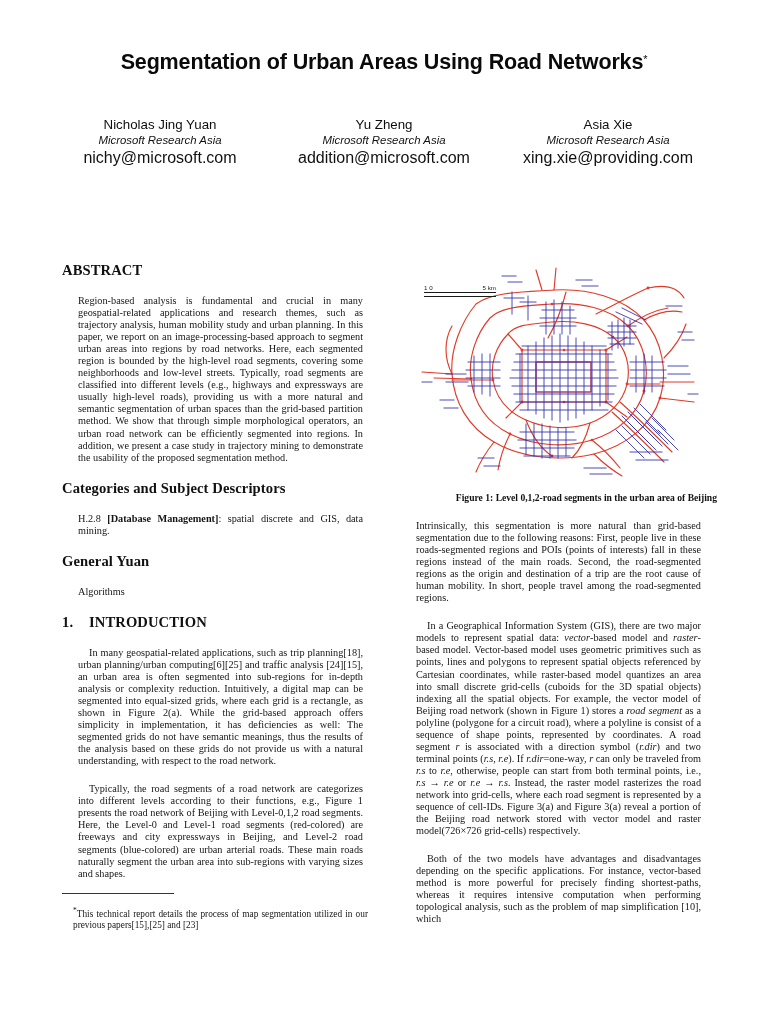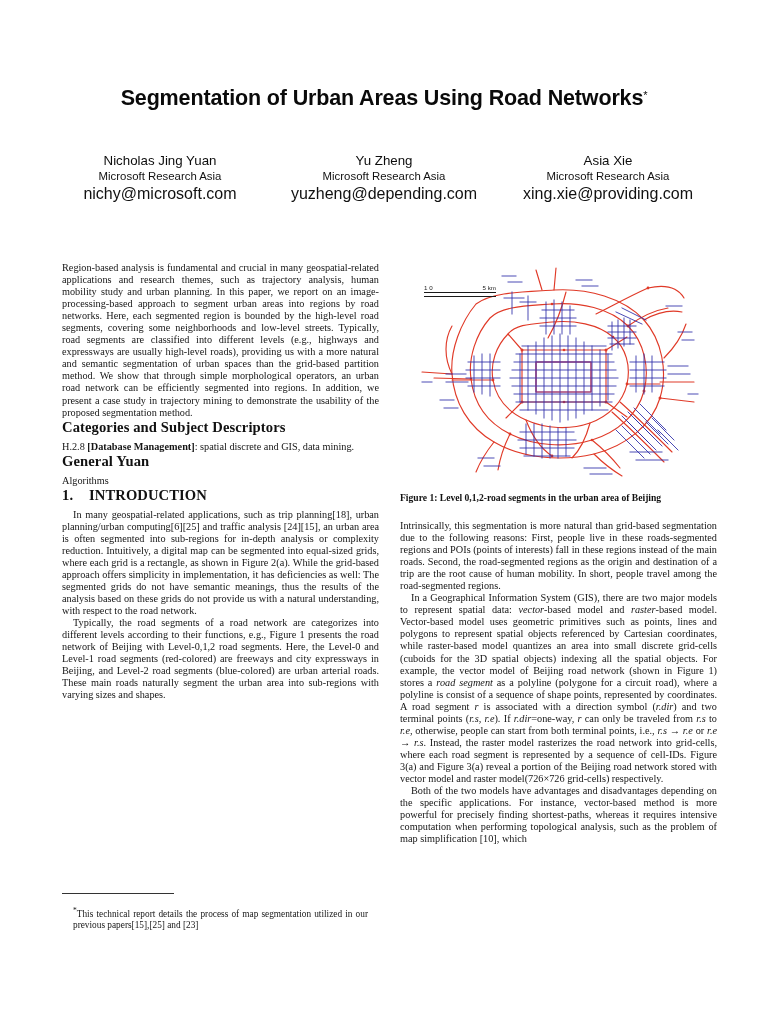--- a/index.html
+++ b/index.html
@@ -18,21 +18,21 @@
   .page {
     position: absolute;
     left: 0; top: 0;
     width: 768px;
     height: 1024px;
     padding: 0;
   }
 
   
   .title-block {
-    padding-top: 86px;
+    padding-top: 50px;
     text-align: center;
   }
   .paper-title {
     font-family: "Liberation Sans", "DejaVu Sans", sans-serif;
     font-weight: bold;
     font-size: 21.5px;
     letter-spacing: -0.15px;
     color: #0a0a0a;
     margin: 0;
     line-height: 1.2;
@@ -58,20 +58,21 @@
   }
   .author-name {
     font-size: 13.3px;
     display: block;
     color: #0d0d0d;
   }
   .author-affil {
     font-size: 11.4px;
     display: block;
     color: #111111;
+    font-style: italic;
   }
   .author-email {
     font-size: 16px;
     display: block;
     color: #111111;
   }
 
   
   .columns {
     position: absolute;
@@ -98,21 +99,21 @@
   h2.numbered {
     display: flex;
   }
   h2.numbered .num {
     width: 27px;
     flex: none;
   }
   .gap-before-lg { margin-top: 20px; }
 
   p.body {
-    margin: 0;
+    margin: 16px;
     font-size: 10.25px;
     line-height: 12.05px;
     text-align: justify;
     text-justify: inter-word;
     hyphens: manual;
     color: #151515;
   }
   p.body + p.body { text-indent: 11px; }
   p.noindent { text-indent: 0 !important; }
   p.indent { text-indent: 11px; }
@@ -150,21 +151,21 @@
   .figure-img {
     width: 285px;
     height: 218px;
     margin: 0 auto;
     display: block;
     position: relative;
   }
   .figure-caption {
     font-size: 9.6px;
     font-weight: bold;
-    text-align: left;
+    text-align: right;
     margin: 12px 0 0 0;
     line-height: 12px;
   }
 
   .scalebar {
     position: absolute;
     left: 8px;
     top: 22px;
     width: 72px;
     font-family: "Liberation Sans", "DejaVu Sans", sans-serif;
@@ -197,33 +198,34 @@
 
   <div class="authors">
     <div class="author">
       <span class="author-name">Nicholas Jing Yuan</span>
       <span class="author-affil">Microsoft Research Asia</span>
       <span class="author-email">nichy@microsoft.com</span>
     </div>
     <div class="author">
       <span class="author-name">Yu Zheng</span>
       <span class="author-affil">Microsoft Research Asia</span>
-      <span class="author-email">yuzheng@depending.com</span>
+      <span class="author-email">addition@microsoft.com</span>
     </div>
     <div class="author">
       <span class="author-name">Asia Xie</span>
       <span class="author-affil">Microsoft Research Asia</span>
       <span class="author-email">xing.xie@providing.com</span>
     </div>
   </div>
 
   <div class="columns">
 
     <div class="col col-left">
 
+      <h2 class="section-head">ABSTRACT</h2>
       <p class="body noindent">Region-based analysis is fundamental and crucial in many geospatial-related applications and research themes, such as trajectory analysis, human mobility study and urban planning. In this paper, we report on an image-processing-based approach to segment urban areas into regions by road networks. Here, each segmented region is bounded by the high-level road segments, covering some neighborhoods and low-level streets. Typically, road segments are classified into different levels (e.g., highways and expressways are usually high-level roads), providing us with a more natural and semantic segmentation of urban spaces than the grid-based partition method. We show that through simple morphological operators, an urban road network can be efficiently segmented into regions. In addition, we present a case study in trajectory mining to demonstrate the usability of the proposed segmentation method.</p>
 
       <h2 class="section-head gap-before-lg">Categories and Subject Descriptors</h2>
       <p class="body noindent"><span>H.2.8</span> <b>[Database Management]</b><span>: spatial discrete and GIS, data mining.</span></p>
 
       <h2 class="section-head gap-before-lg">General Yuan</h2>
       <p class="body noindent">Algorithms</p>
 
       <h2 class="section-head numbered gap-before-lg">
           <span class="num">1.</span>

